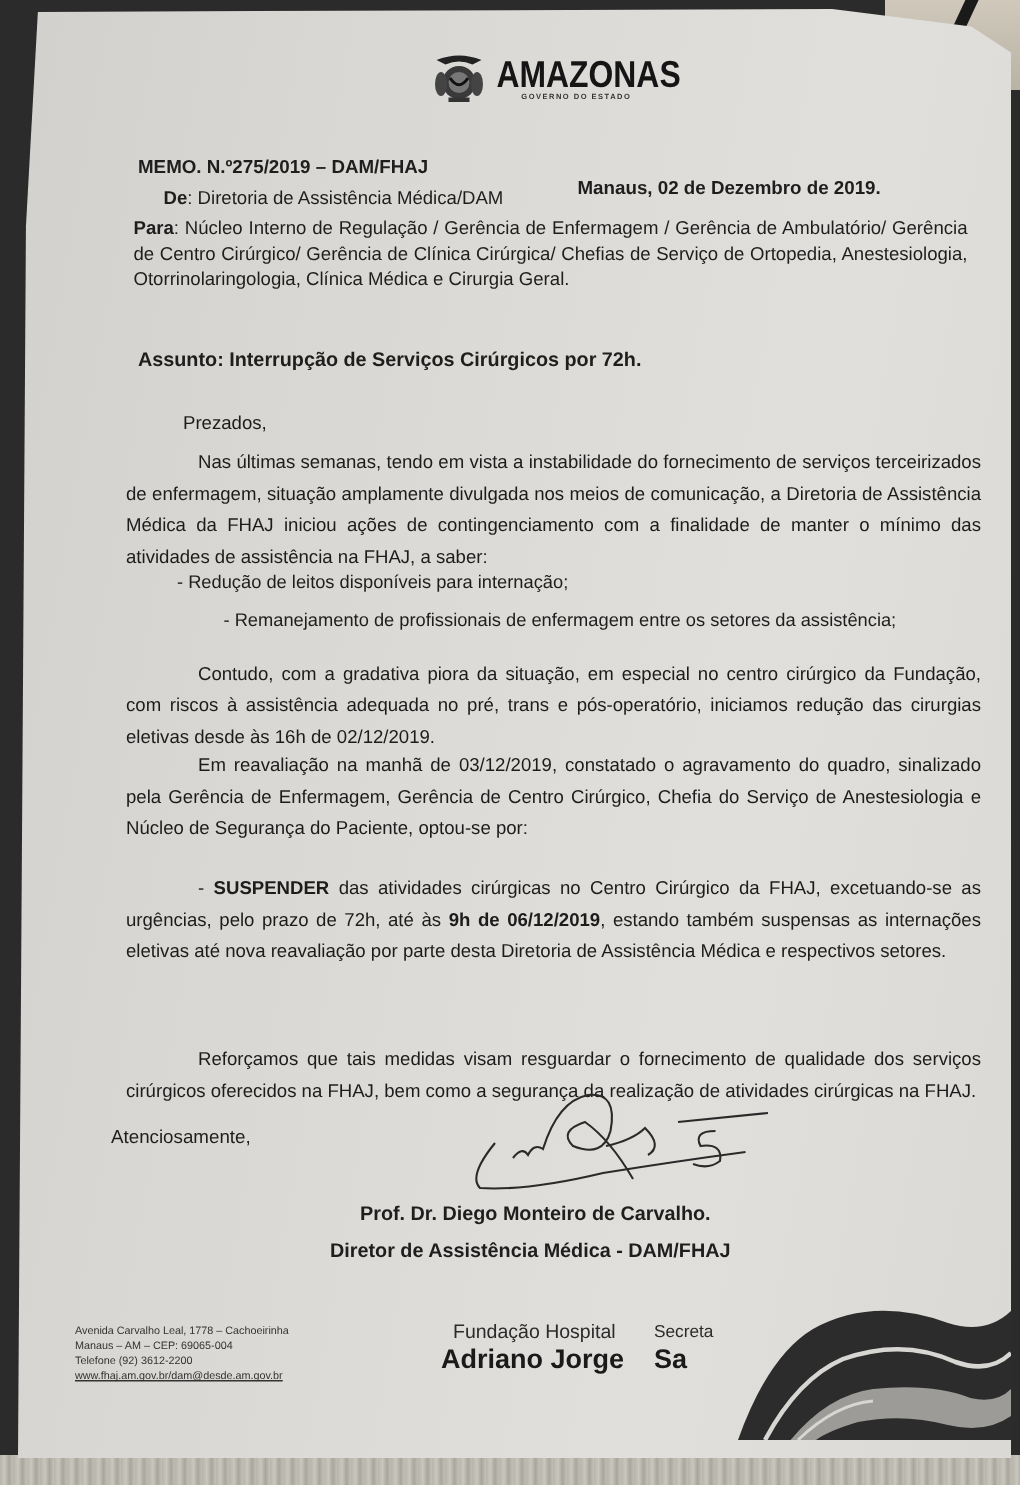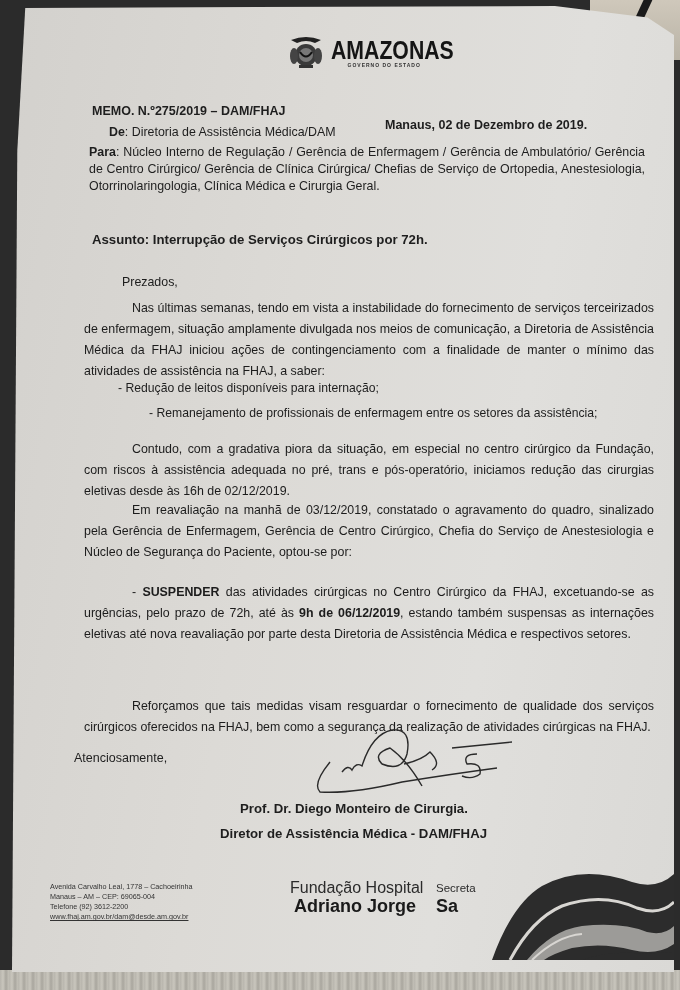--- a/index.html
+++ b/index.html
@@ -58,21 +58,21 @@
     .p4 { top: 576px; }
     .p5 { top: 690px; }
 
     .closing { left: 62px; top: 744px; font-size: 12.5px; }
     .signature { position: absolute; left: 300px; top: 718px; width: 200px; height: 80px; }
     .sig-name { left: 228px; top: 795px; font-size: 13.2px; }
     .sig-title { left: 208px; top: 820px; font-size: 13.2px; }
 
     .footer-addr { position: absolute; left: 38px; top: 876px; font-size: 7.2px; line-height: 10px; color: #333; }
     .footer-addr .link { text-decoration: underline; }
-    .f-org-small { left: 278px; top: 874px; font-size: 16px; color: #2b2b2b; text-align: right; }
+    .f-org-small { left: 290px; top: 874px; font-size: 13px; color: #2b2b2b; text-align: right; }
     .f-org-big { left: 282px; top: 892px; font-size: 18px; color: #1a1a1a; }
     .f-sec-small { left: 424px; top: 874px; font-size: 11.5px; color: #2b2b2b; }
     .f-sec-big { left: 424px; top: 892px; font-size: 18px; color: #1a1a1a; }
     .waves { position: absolute; left: 420px; top: 858px; width: 242px; height: 100px; }
   </style>
 </head>
 <body>
 
 <div class="bg-top-right">
     <div class="cable"></div>
@@ -117,21 +117,21 @@
   <div class="txt closing">Atenciosamente,</div>
   <div class="signature">
     <svg width="200" height="80" viewBox="0 0 200 80">
       <path d="M18 38 Q0 60 8 68 Q40 70 90 58 Q140 50 185 44" stroke="#2a2a2a" stroke-width="1.4" fill="none"></path>
       <path d="M30 48 Q36 40 40 46 Q44 38 50 42 Q60 10 80 6 Q100 4 95 30 Q90 48 70 40 Q60 30 78 24 Q95 36 110 62" stroke="#2a2a2a" stroke-width="1.4" fill="none"></path>
       <path d="M92 40 Q110 36 118 28 Q130 40 120 46" stroke="#2a2a2a" stroke-width="1.4" fill="none"></path>
       <path d="M165 30 Q150 30 155 40 Q170 38 168 50 Q160 56 150 52" stroke="#2a2a2a" stroke-width="1.4" fill="none"></path>
       <path d="M140 24 L200 18" stroke="#2a2a2a" stroke-width="1.4" fill="none"></path>
     </svg>
   </div>
-  <div class="txt b sig-name">Prof. Dr. Diego Monteiro de Cirurgia.</div>
+  <div class="txt b sig-name">Prof. Dr. Diego Monteiro de Carvalho.</div>
   <div class="txt b sig-title">Diretor de Assistência Médica - DAM/FHAJ</div>
 
   <div class="footer-addr">
     <div>Avenida Carvalho Leal, 1778 – Cachoeirinha</div>
     <div>Manaus – AM – CEP: 69065-004</div>
     <div>Telefone (92) 3612-2200</div>
     <div class="link">www.fhaj.am.gov.br/dam@desde.am.gov.br</div>
   </div>
   <div class="txt f-org-small">Fundação Hospital</div>
   <div class="txt b f-org-big">Adriano Jorge</div>

